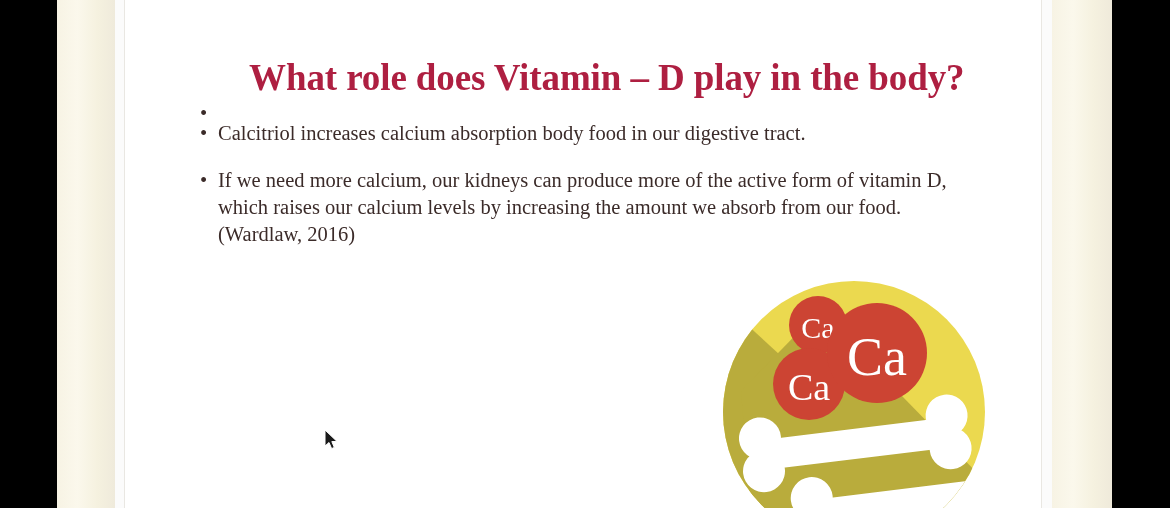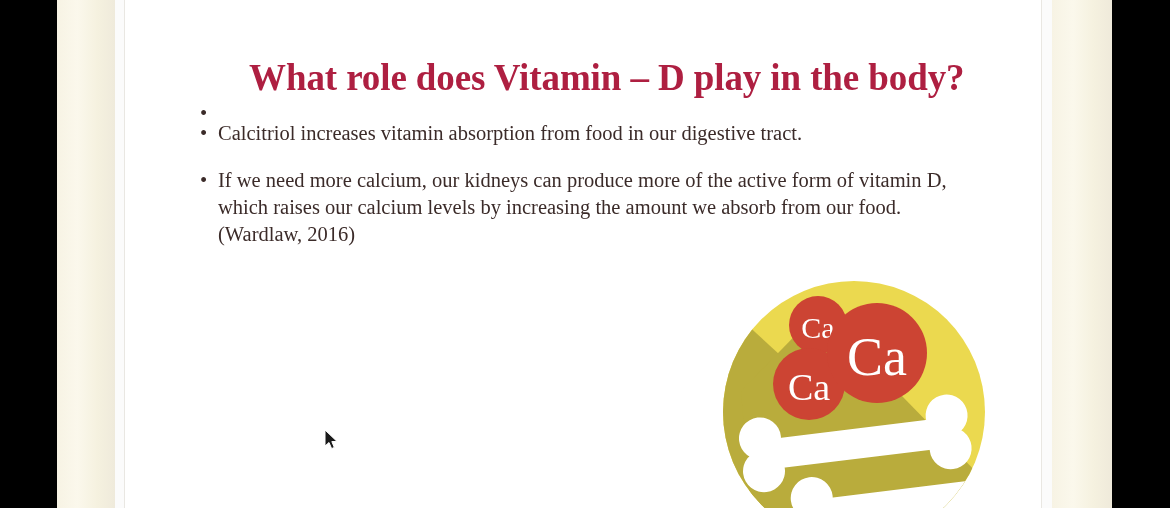--- a/index.html
+++ b/index.html
@@ -149,21 +149,21 @@
   <div id="slide">
 
     <h1 id="slide-title">What role does Vitamin – D play in the body?</h1>
 
     <ul id="bullet-list">
       <li class="bullet-item">
         <span class="bullet-dot">•</span>
       </li>
       <li class="bullet-item">
         <span class="bullet-dot">•</span>
-        <span>Calcitriol increases vitamin absorption from food in our digestive tract.</span>
+        <span>Calcitriol increases calcium absorption body food in our digestive tract.</span>
       </li>
       <li class="bullet-item">
         <span class="bullet-dot">•</span>
         <span>If we need more calcium, our kidneys can produce more of the active form of vitamin D, which raises our calcium levels by increasing the amount we absorb from our food. (Wardlaw, 2016)</span>
       </li>
     </ul>
 
     <div id="calcium-graphic">
       <svg width="262" height="262" viewBox="0 0 262 262" xmlns="http://www.w3.org/2000/svg">
         <defs>

